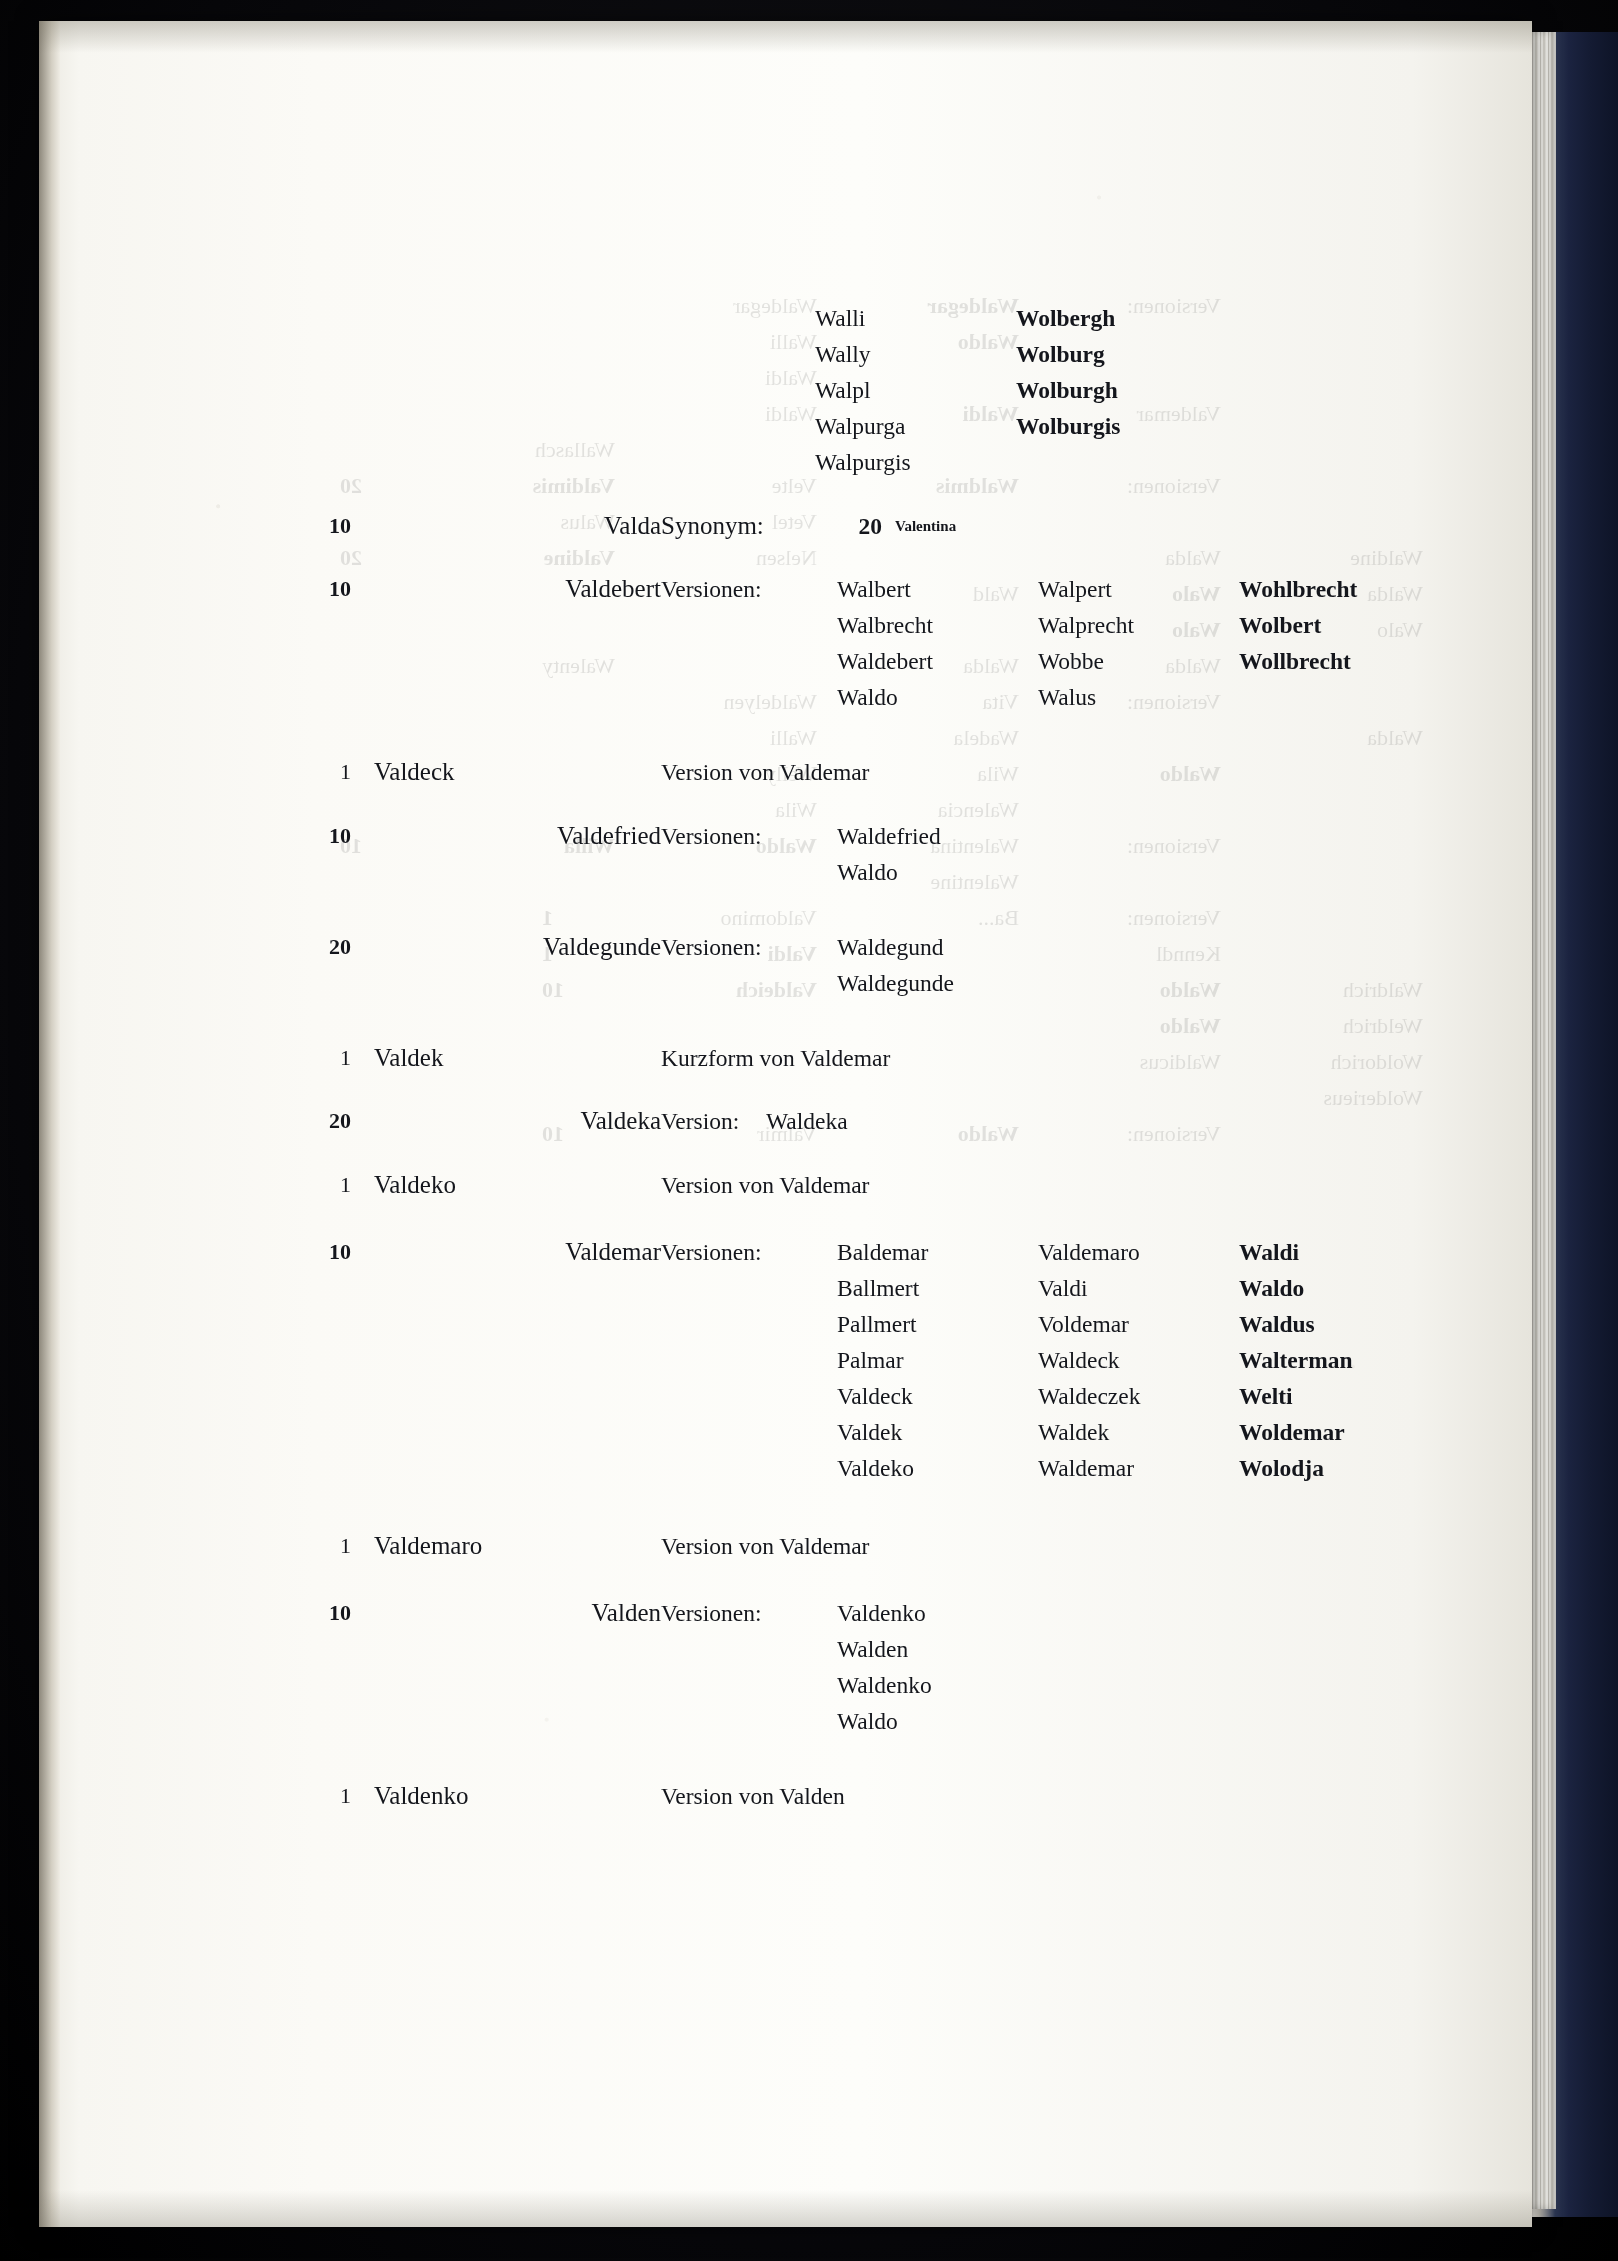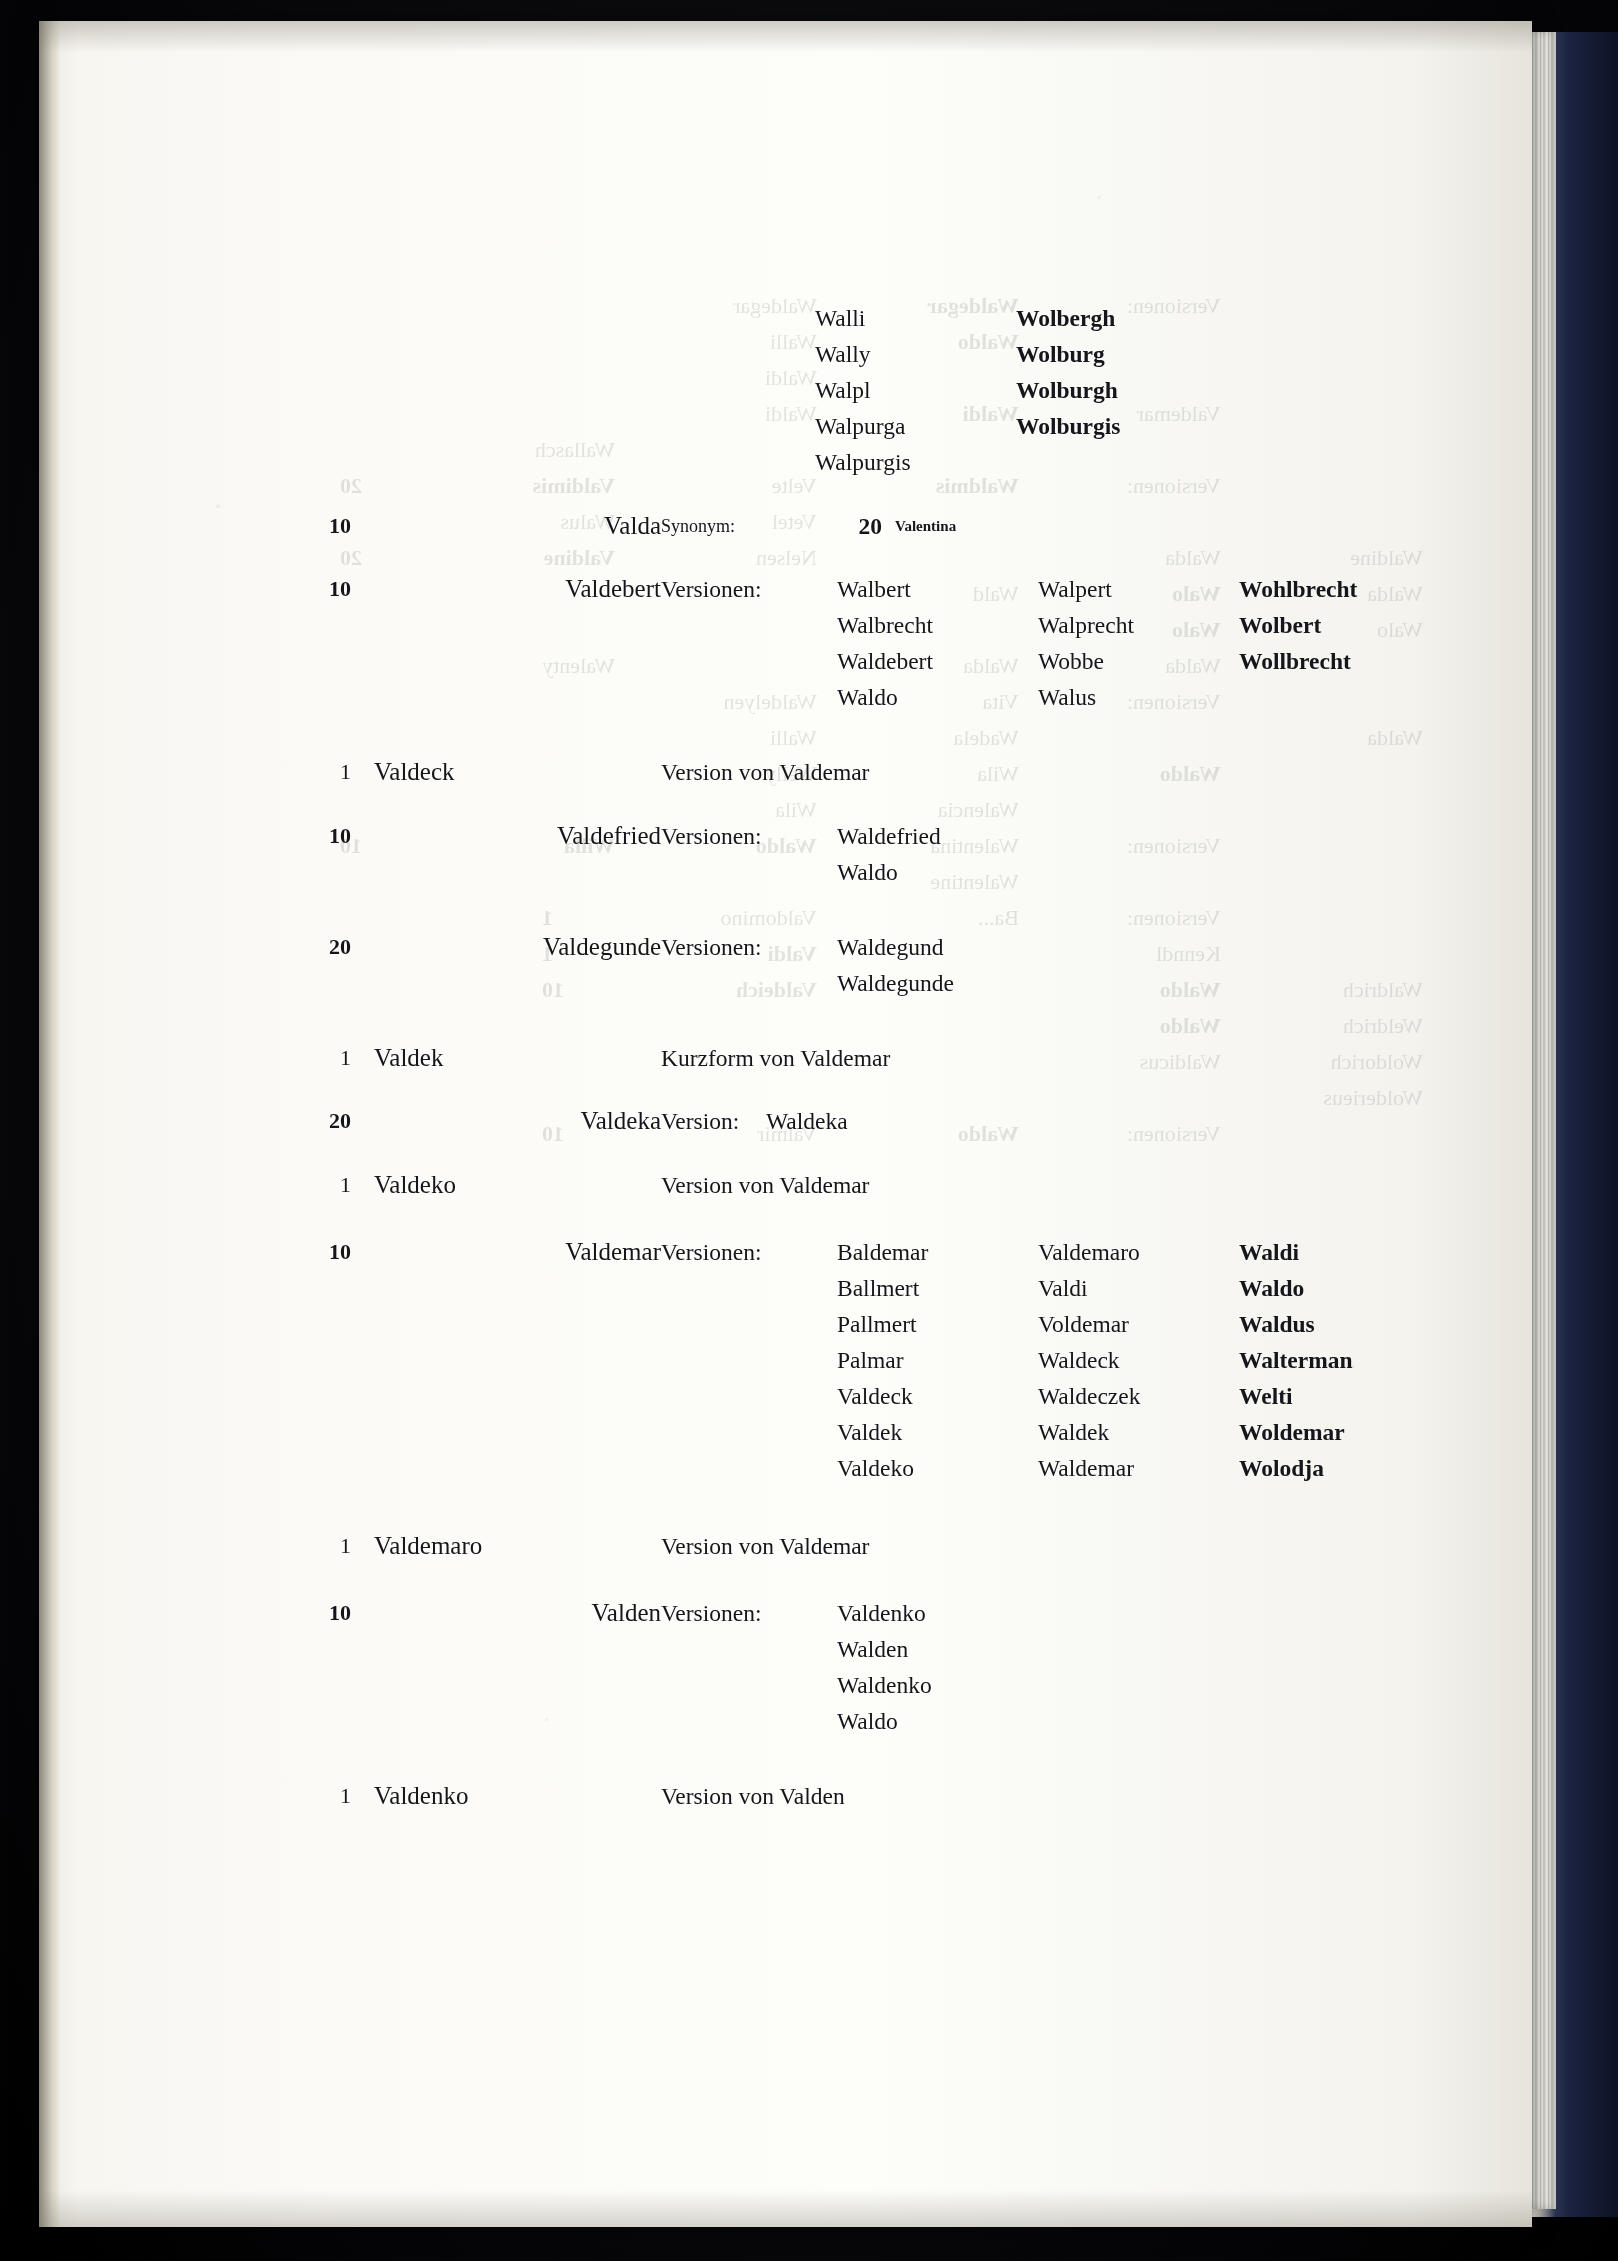--- a/index.html
+++ b/index.html
@@ -158,21 +158,21 @@
   .num-bold { font-weight: bold; }
 
   
   .top-block {
     display: flex;
     margin-bottom: 27.5px;
   }
   .top-block .spacer { width: 541px; flex: none; }
 
   .synline { display: flex; }
-  .syn-label { width: 176px; font-size: 18px; line-height: 36px; }
+  .syn-label { width: 176px; font-size: 25px; line-height: 36px; }
   .syn-num { width: 45px; text-align: right; padding-right: 13px; font-weight: bold; font-size: 23.5px; line-height: 36px; }
   .syn-val { font-size: 15px; line-height: 36px; font-weight: bold; }
 
   .folio {
     position: absolute;
     left: 0;
     top: 2068px;
     width: 1493px;
     text-align: center;
     font-size: 23px;

